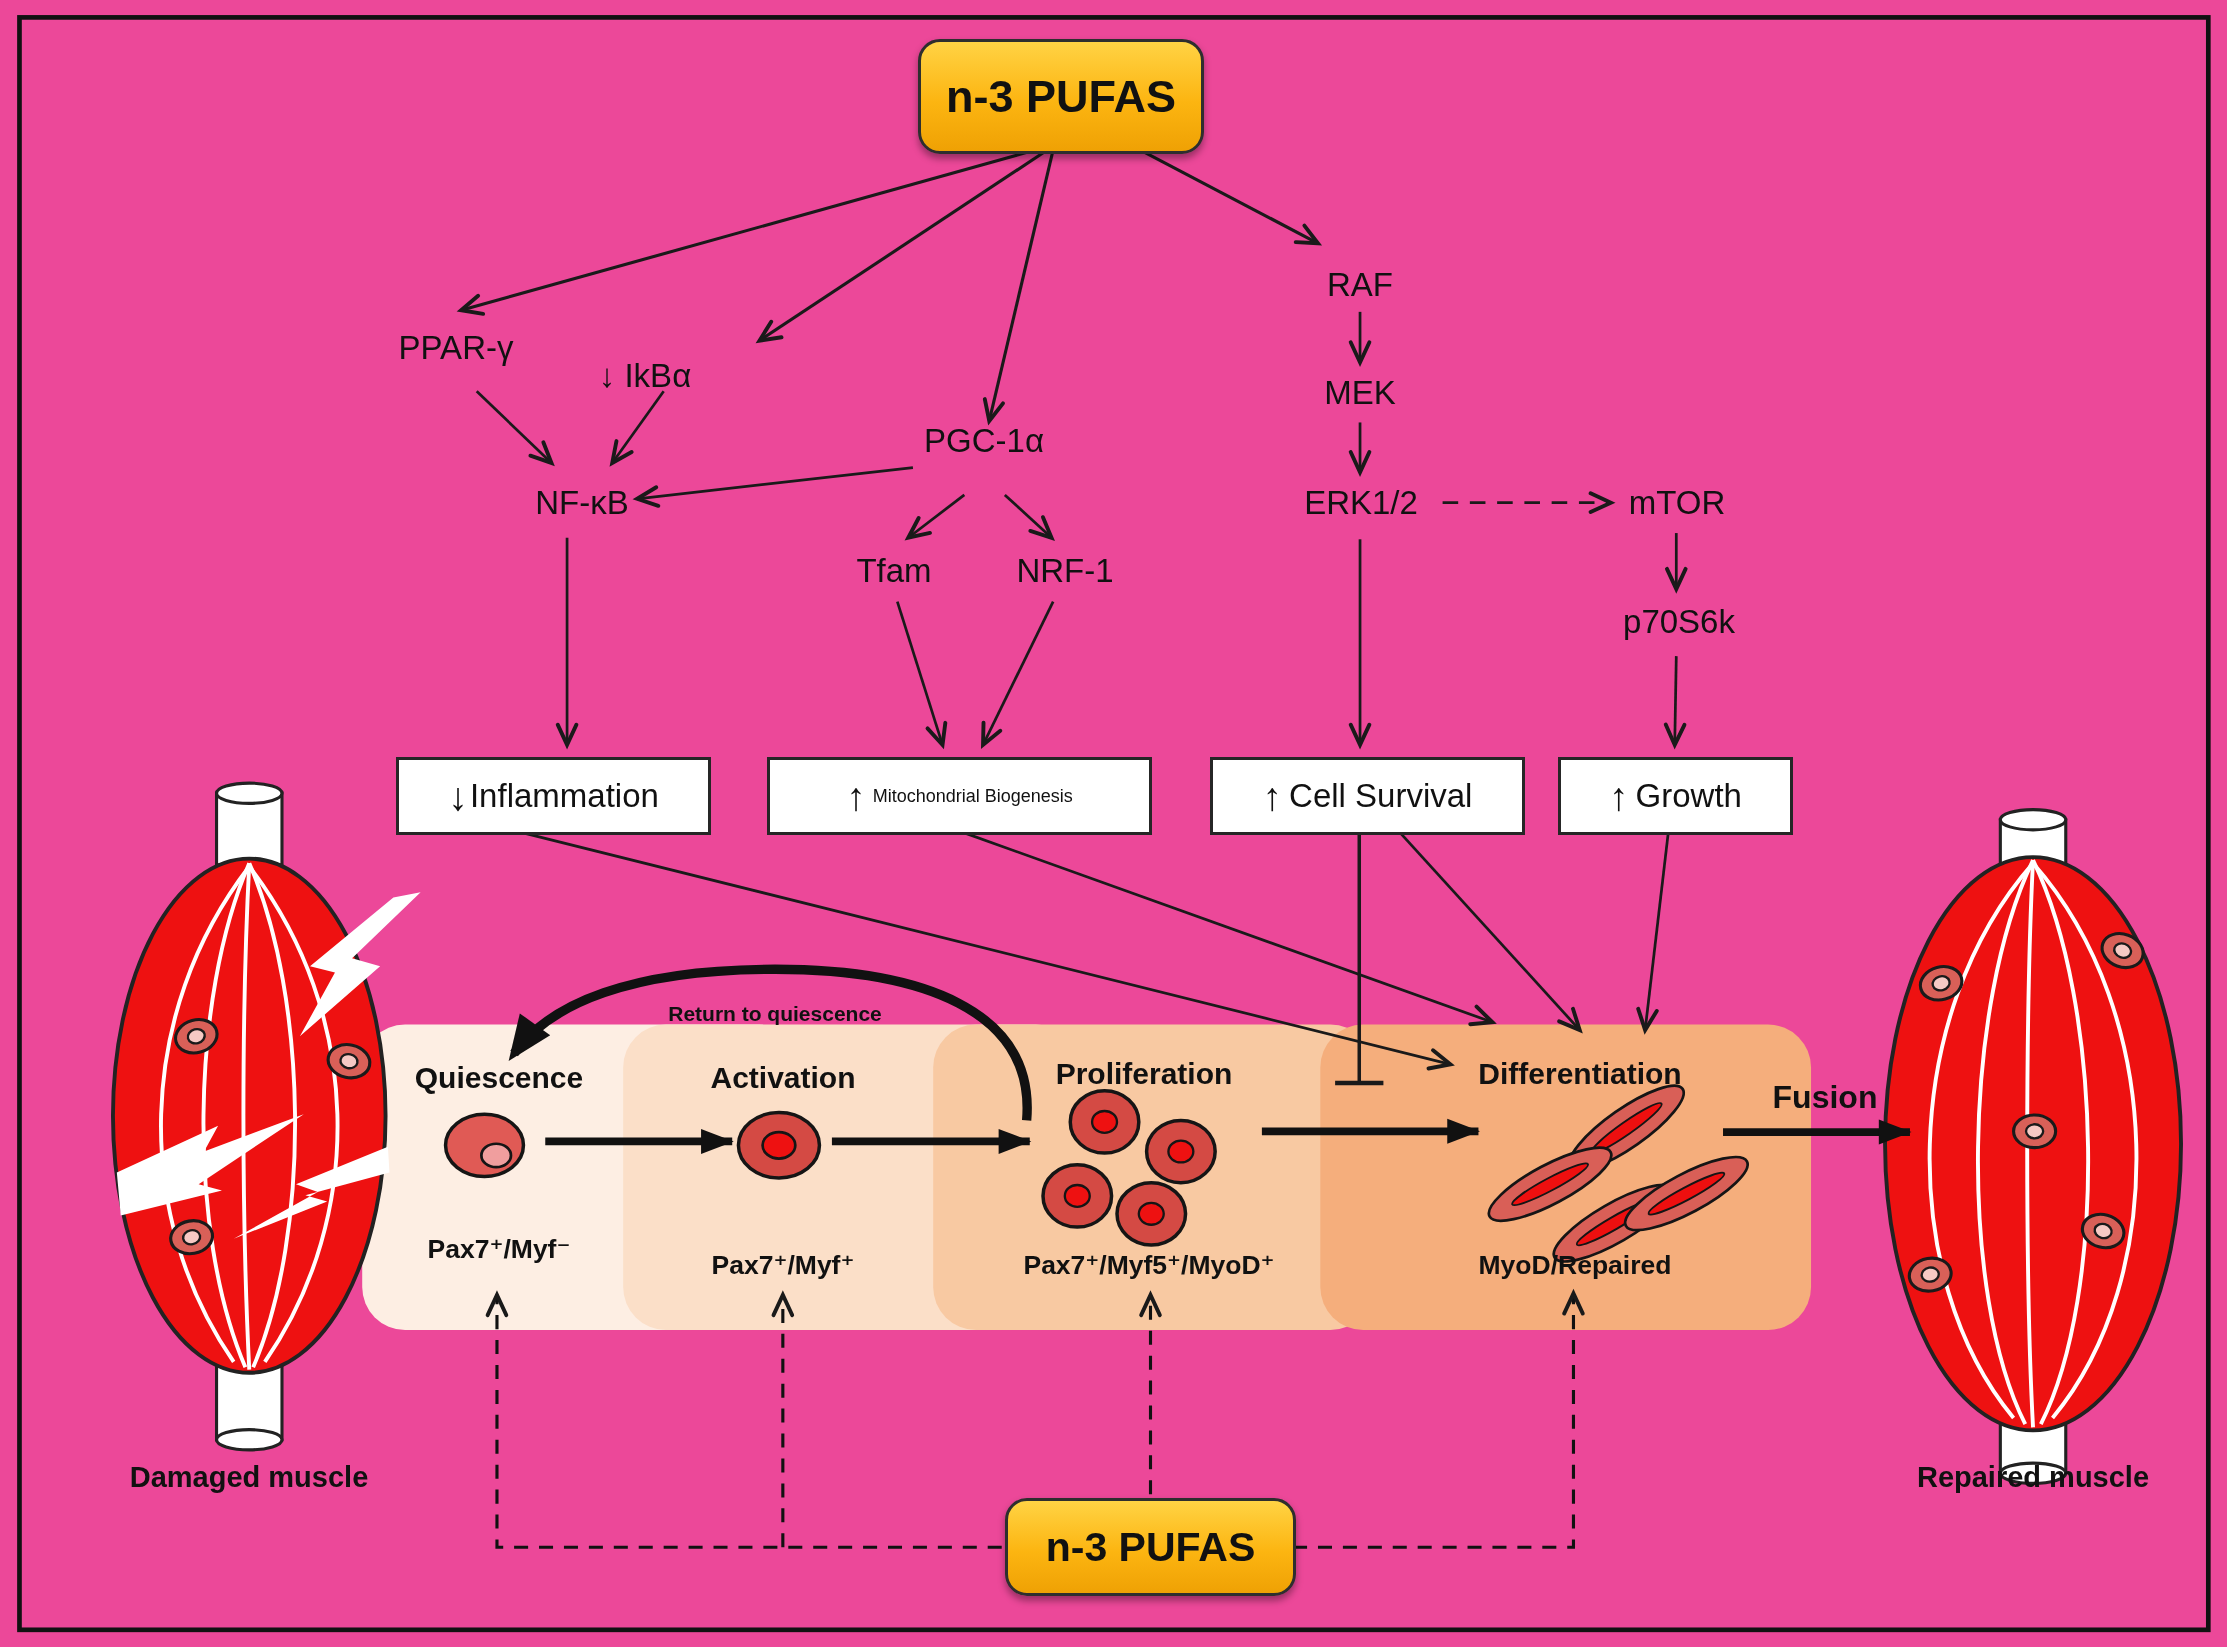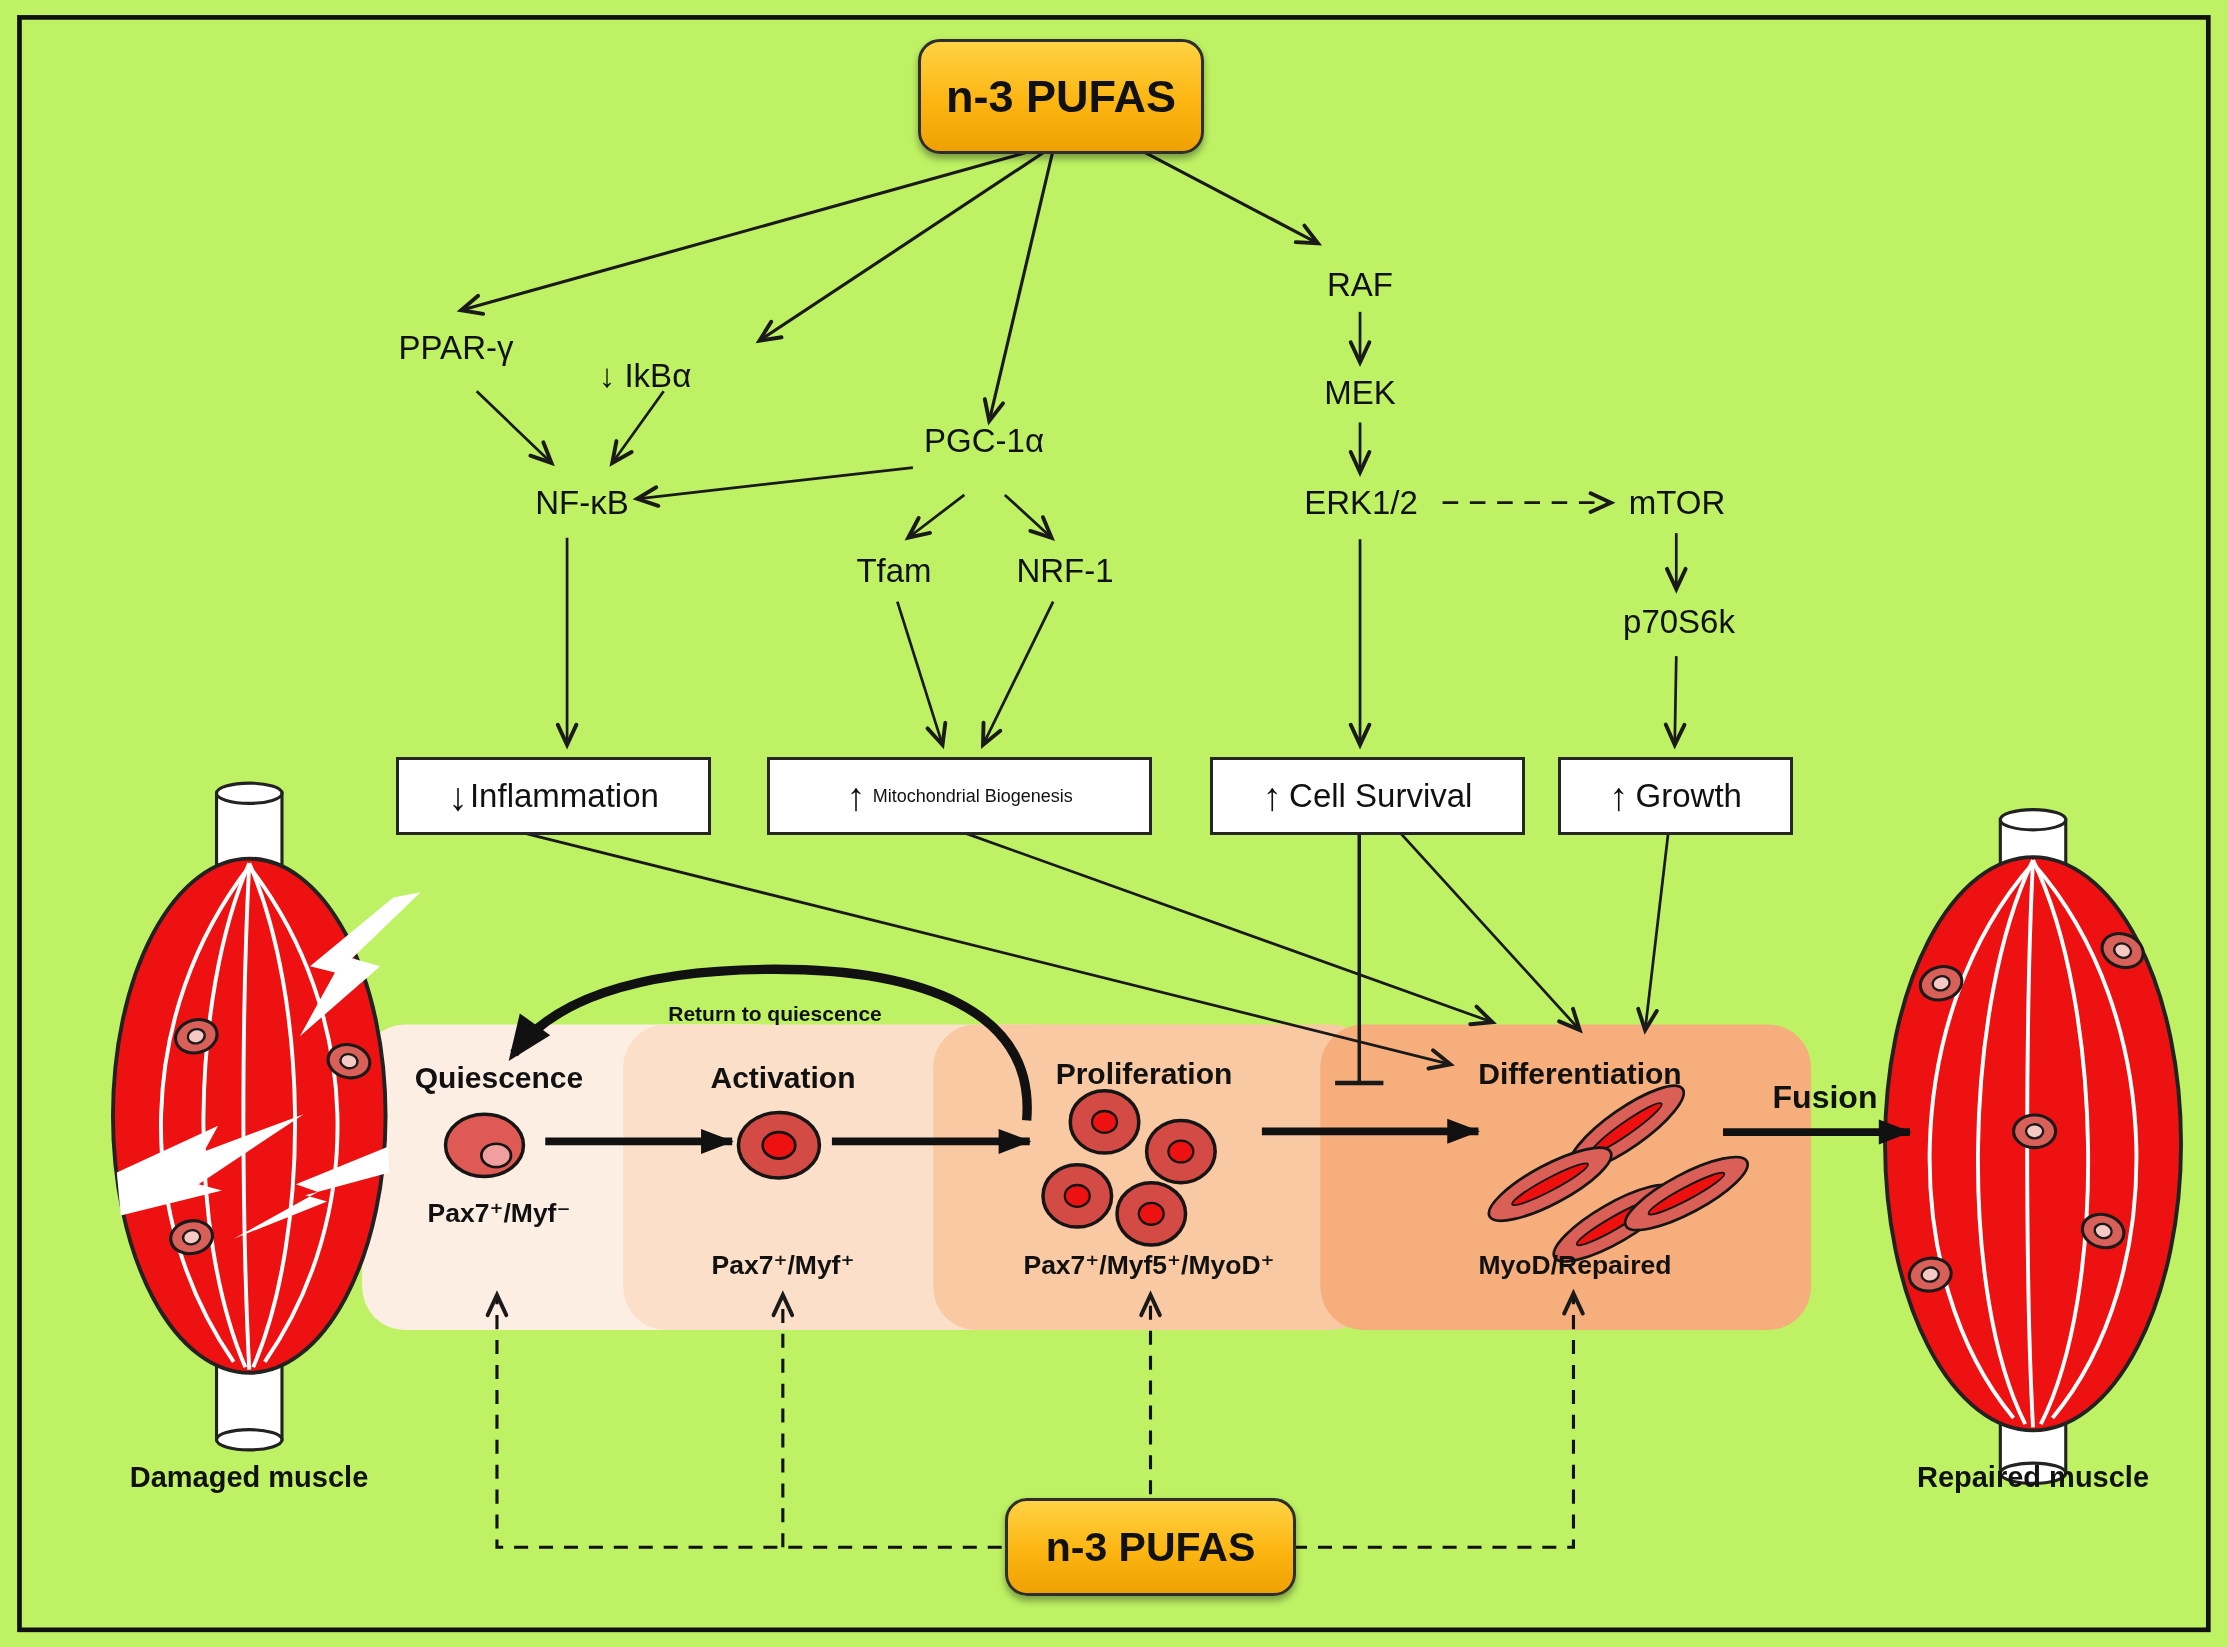--- a/index.html
+++ b/index.html
@@ -1,16 +1,16 @@
 <!DOCTYPE html>
 <html style="font-size:12.5px"><head>
 <meta charset="utf-8">
 <style>
   html,body{margin:0;padding:0;background:#ffffff;}
-  #figure{position:relative;width:2227px;height:1648px;background:#bef264;
+  #figure{position:relative;width:2227px;height:1648px;background:#ec4899;
           font-family:"Liberation Sans","DejaVu Sans",sans-serif;color:#111;overflow:hidden;}
   #diagram-svg{position:absolute;left:0;top:0;width:2227px;height:1648px;}
   .lbl{position:absolute;transform:translate(-50%,-50%);white-space:nowrap;color:#111;}
   .node{font-size:33px;font-weight:400;letter-spacing:0px;}
   .stage-title{font-size:30px;font-weight:bold;}
   .marker-lbl{font-size:26.5px;font-weight:bold;}
   .small-note{font-size:21px;font-weight:bold;}
   .fusion-note{font-size:32px;font-weight:bold;}
   .muscle-lbl{position:absolute;width:249px;text-align:center;font-size:29px;font-weight:bold;line-height:1.2;transform:translate(-50%,0);}
   .pufas{position:absolute;display:flex;align-items:center;justify-content:center;
@@ -253,21 +253,21 @@
   <div class="obox" id="box-growth">
     <span class="oarrow">↑</span>
     <span class="otext">Growth</span>
   </div>
 
   <div class="lbl stage-title" style="left:499px;top:1078px;">Quiescence</div>
   <div class="lbl stage-title" style="left:783px;top:1078px;">Activation</div>
   <div class="lbl stage-title" style="left:1144px;top:1074px;">Proliferation</div>
   <div class="lbl stage-title" style="left:1580px;top:1074px;">Differentiation</div>
 
-  <div class="lbl marker-lbl" style="left:499px;top:1213px;">Pax7⁺/Myf⁻</div>
+  <div class="lbl marker-lbl" style="left:499px;top:1249px;">Pax7⁺/Myf⁻</div>
   <div class="lbl marker-lbl" style="left:783px;top:1265px;">Pax7⁺/Myf⁺</div>
   <div class="lbl marker-lbl" style="left:1149px;top:1265px;">Pax7⁺/Myf5⁺/MyoD⁺</div>
   <div class="lbl marker-lbl" style="left:1575px;top:1265px;">MyoD/Repaired</div>
 
   <div class="lbl small-note" style="left:775px;top:1014px;">Return to quiescence</div>
   <div class="lbl fusion-note" style="left:1825px;top:1097px;">Fusion</div>
 
   <div class="muscle-lbl" style="left:249px;top:1460px;">Damaged muscle</div>
   <div class="muscle-lbl" style="left:2033px;top:1460px;">Repaired muscle</div>
 

